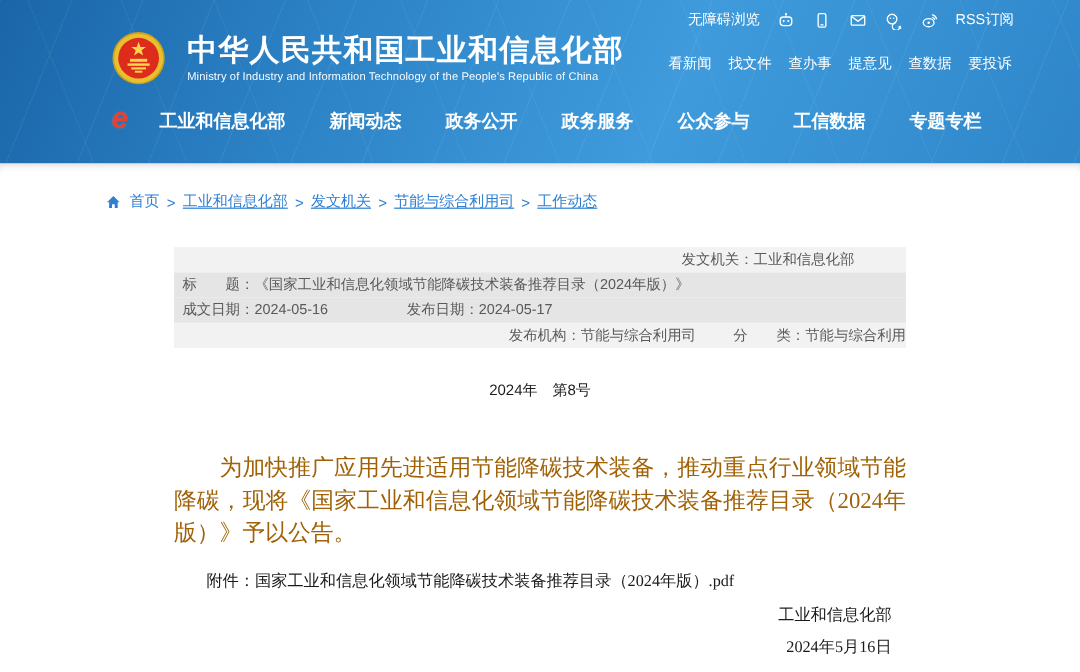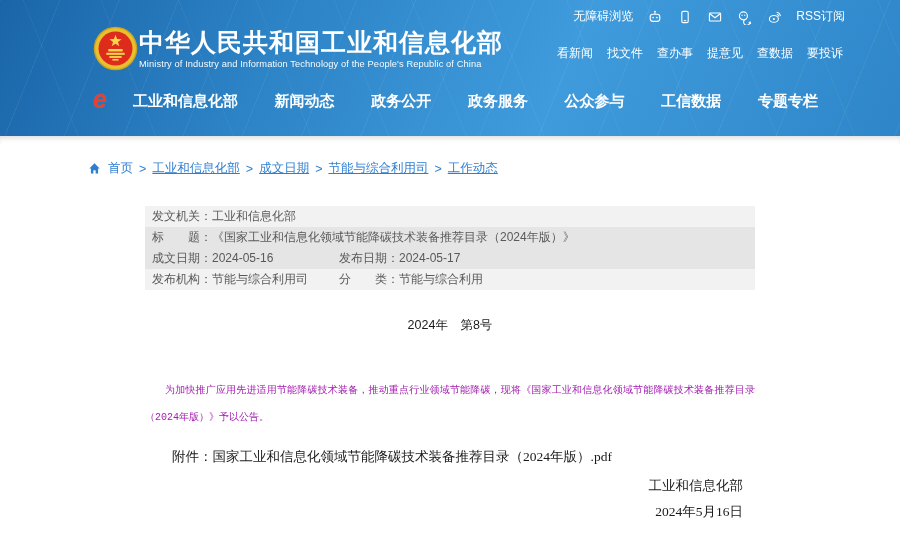--- a/index.html
+++ b/index.html
@@ -16,21 +16,21 @@
       repeating-linear-gradient(68deg, rgba(255,255,255,0.045) 0 1px, transparent 1px 72px);
     pointer-events:none; }
   .header-shadow { height:8px; box-shadow:inset 0 4px 5px -2px rgba(0,0,0,0.14); }
 
   .utilbar { position:absolute; top:8px; right:55px; display:flex; align-items:center;
     gap:13px; color:#fff; font-size:12px; z-index:2; }
   .utilbar .txt { cursor:pointer; }
   .uicon { width:17px; height:17px; display:inline-flex; align-items:center; justify-content:center; cursor:pointer; }
   .uicon svg { width:16px; height:16px; }
 
-  .brand { position:absolute; left:93px; top:26px; display:flex; align-items:center; gap:1px; z-index:2; }
+  .brand { position:absolute; left:93px; top:26px; display:flex; align-items:center; gap:18px; z-index:2; }
   .emblem { width:45px; height:45px; flex:0 0 auto; }
   .brand-title { color:#fff; font-size:25px; font-weight:bold; letter-spacing:1px; line-height:1.15; }
   .brand-sub { color:rgba(255,255,255,0.96); font-size:9.3px; margin-top:3px; letter-spacing:0.1px; }
 
   .searchbox { position:absolute; left:557px; top:37px; width:258px; z-index:2; }
   .search-row { display:flex; height:21px; }
   .search-input { flex:1; border:none; outline:none; height:21px; padding:0 6px; font-size:12px; background:#fff; }
   .search-btn { width:62px; height:21px; border:none; background:#efa43d; color:#fff;
     font-size:12.5px; cursor:pointer; font-family:inherit; }
   .quick-links { margin-top:8px; display:flex; gap:14px; color:#fff; font-size:12px; }
@@ -50,33 +50,33 @@
   .bc-link { cursor:pointer; text-decoration:underline; }
   .bc-plain { cursor:pointer; text-decoration:none; }
   .bc-sep { color:#2e7fd1; }
 
   
   .content { width:610px; margin:29px 0 0 145px; }
 
   .meta-table { width:100%; }
   .meta-row { display:flex; height:21px; line-height:21px; font-size:12px; color:#595959;
     padding-left:7px; overflow:hidden; white-space:nowrap; }
-  .meta-row.gray { background:#f2f2f2; }
+  .meta-row.gray { background:#f2f2f2;justify-content:flex-end; }
   .meta-row.white { background:#e5e5e5; }
   .meta-cell { display:flex; }
   .meta-cell.first { width:187px; flex:0 0 auto; }
   .meta-label { color:#595959; }
   .meta-value { color:#595959; }
 
   .doc-title { margin-top:22px; text-align:center; font-size:17px; font-weight:bold;
     color:#000; letter-spacing:0.5px; }
   .doc-issue { margin-top:27px; text-align:center; font-size:12.5px; color:#1a1a1a; }
 
-  .doc-body { margin-top:43px; font-family:Liberation Mono, monospace; font-size:10px;
-    line-height:27px; color:#a21caf; text-indent:2em; text-align:justify; }
+  .doc-body { margin-top:43px; font-family:Liberation Serif, serif; font-size:19px;
+    line-height:27px; color:#a16207; text-indent:2em; text-align:justify; }
   .doc-attachment { margin-top:12px; font-family:"Liberation Serif", serif; font-size:13.5px;
     line-height:27px; color:#1a1a1a; text-indent:2em; cursor:pointer; }
   .doc-sign { margin-top:3px; text-align:right; padding-right:12px;
     font-family:"Liberation Serif", serif; font-size:13.5px; line-height:26px; color:#1a1a1a; }
 </style>
 </head>
 <body>
 
 <div class="header">
 
@@ -169,21 +169,21 @@
 <div class="breadcrumb">
   <span class="bc-home-icon">
     <svg viewBox="0 0 16 16">
         <path d="M8 1.6 L14.4 8 H12.4 V14 H9.4 V10.2 H6.6 V14 H3.6 V8 H1.6 Z" fill="#2e7fd1"></path>
       </svg>
   </span>
   <span class="bc-plain">首页</span>
   <span class="bc-sep">&gt;</span>
   <span class="bc-link">工业和信息化部</span>
   <span class="bc-sep">&gt;</span>
-  <span class="bc-link">成文日期</span>
+  <span class="bc-link">发文机关</span>
   <span class="bc-sep">&gt;</span>
   <span class="bc-link">节能与综合利用司</span>
   <span class="bc-sep">&gt;</span>
   <span class="bc-link">工作动态</span>
 </div>
 
 <div class="content">
 
   <div class="meta-table">
     <div class="meta-row gray">

